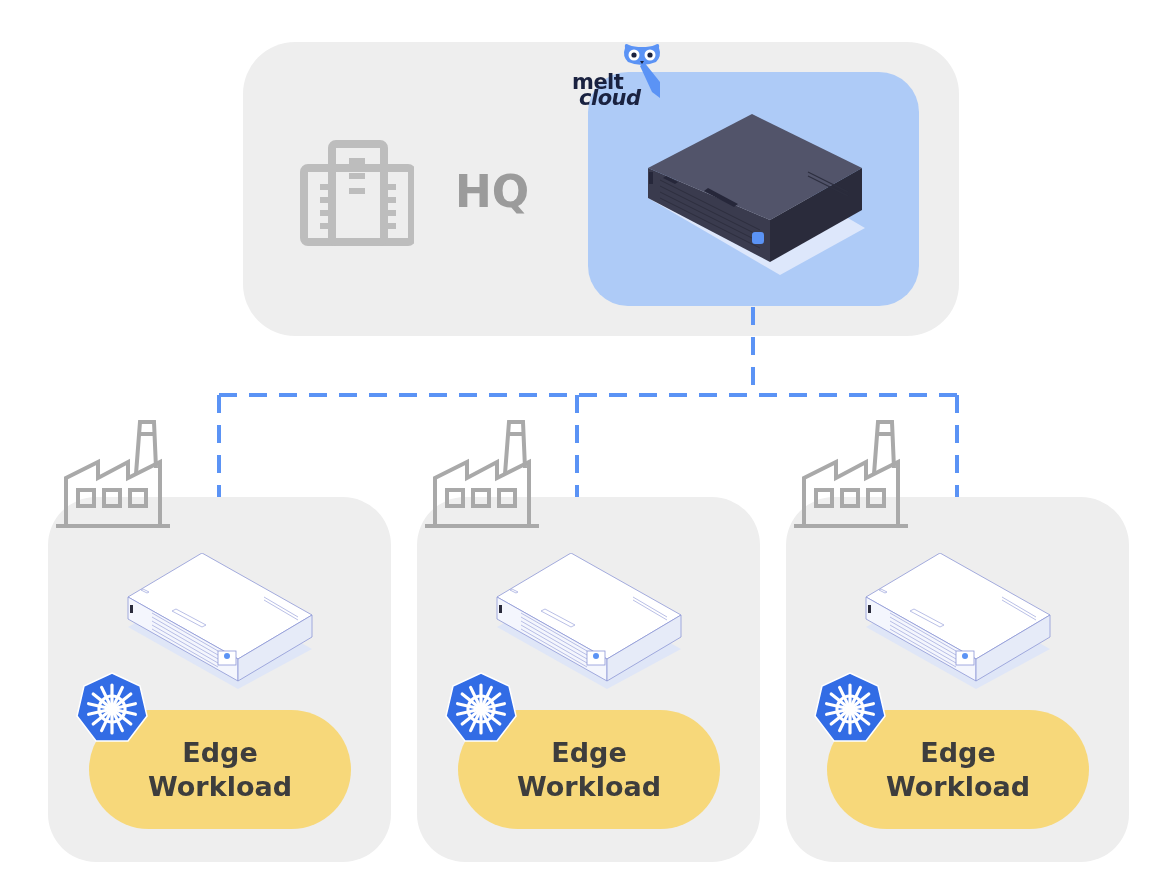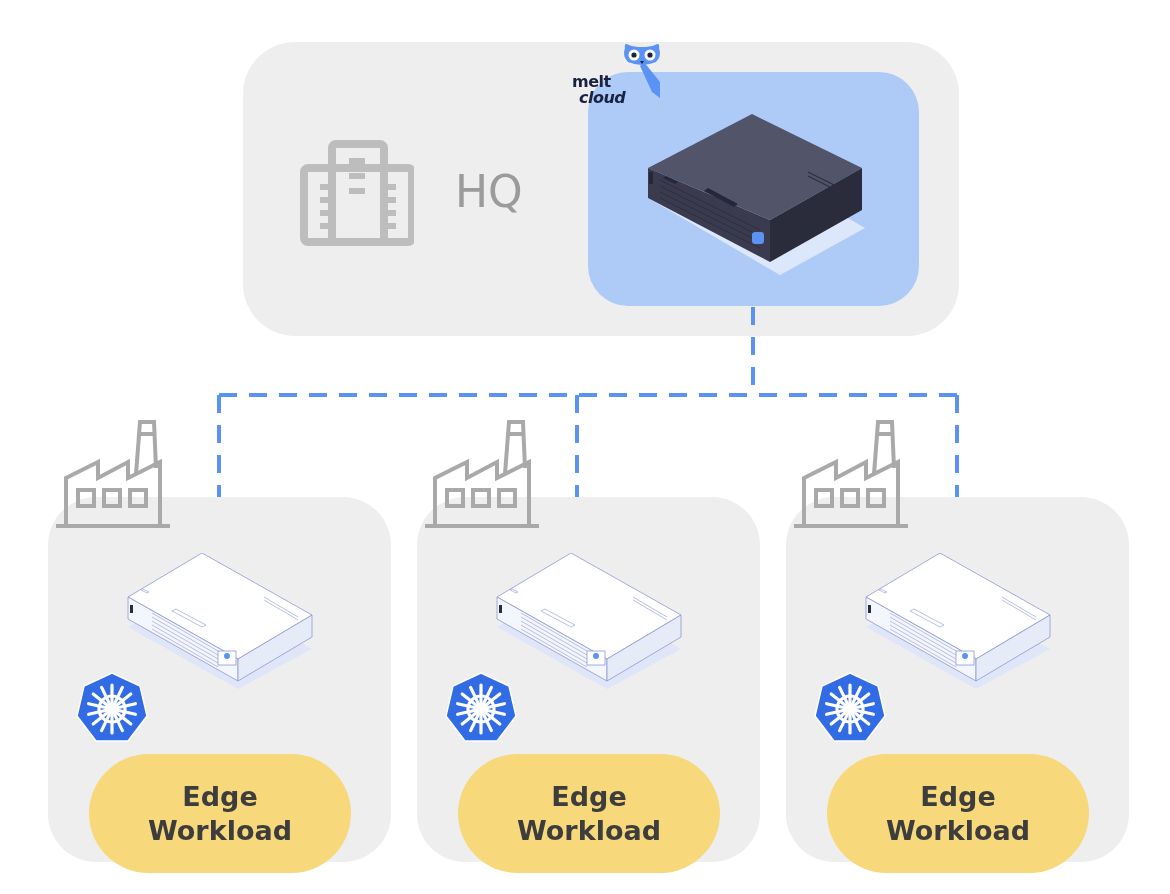--- a/index.html
+++ b/index.html
@@ -1,26 +1,26 @@
 <!DOCTYPE html>
 <html><head>
   <meta charset="utf-8">
   <style>
     html, body { margin: 0; padding: 0; background: #ffffff; }
     body { width: 1170px; height: 894px; position: relative; overflow: hidden;
            font-family: "Liberation Sans", "DejaVu Sans", sans-serif; }
     .abs { position: absolute; }
     .hq-box { left: 243px; top: 42px; width: 716px; height: 294px; background: #eeeeee; border-radius: 52px; }
     .mc-box { left: 588px; top: 72px; width: 331px; height: 234px; background: #aecbf7; border-radius: 40px; }
-    .hq-label { left: 455px; top: 166px; font-size: 44px; font-weight: normal; color: #9b9b9b; font-family: "DejaVu Sans", sans-serif; }
-    .logo-text { left: 572px; top: 74px; font-family: "DejaVu Sans", sans-serif; font-weight: bold; color: #1a2240; font-size: 16px; line-height: 16px; letter-spacing: -0.5px; }
+    .hq-label { left: 455px; top: 166px; font-size: 44px; font-weight: bold; color: #9b9b9b; font-family: "DejaVu Sans", sans-serif; }
+    .logo-text { left: 572px; top: 74px; font-family: "DejaVu Sans", sans-serif; font-weight: bold; color: #1a2240; font-size: 21px; line-height: 16px; letter-spacing: -0.5px; }
     .logo-text span { display: block; }
     .logo-text .l2 { padding-left: 7px; font-style: italic; }
     .edge-box { top: 497px; width: 343px; height: 365px; background: #eeeeee; border-radius: 48px; }
-    .pill { width: 262px; height: 119px; background: #f7d87a; border-radius: 60px; display: flex; flex-direction: column; align-items: center; justify-content: center; margin-top: 44px; }
+    .pill { width: 262px; height: 119px; background: #f7d87a; border-radius: 60px; display: flex; flex-direction: column; align-items: center; justify-content: center; }
     .pill span { font-family: "DejaVu Sans", sans-serif; font-weight: bold; font-size: 27px; color: #3d3d3d; line-height: 34px; }
     svg.conn { position: absolute; left: 0; top: 0; pointer-events: none; }
   </style>
 </head>
 <body>
 
 <div class="abs hq-box"></div>
 
 <svg class="abs" style="left:300px;top:140px" width="114" height="106" viewBox="0 0 114 106">
   <g fill="none" stroke="#bdbdbd" stroke-width="8" stroke-linejoin="round">

